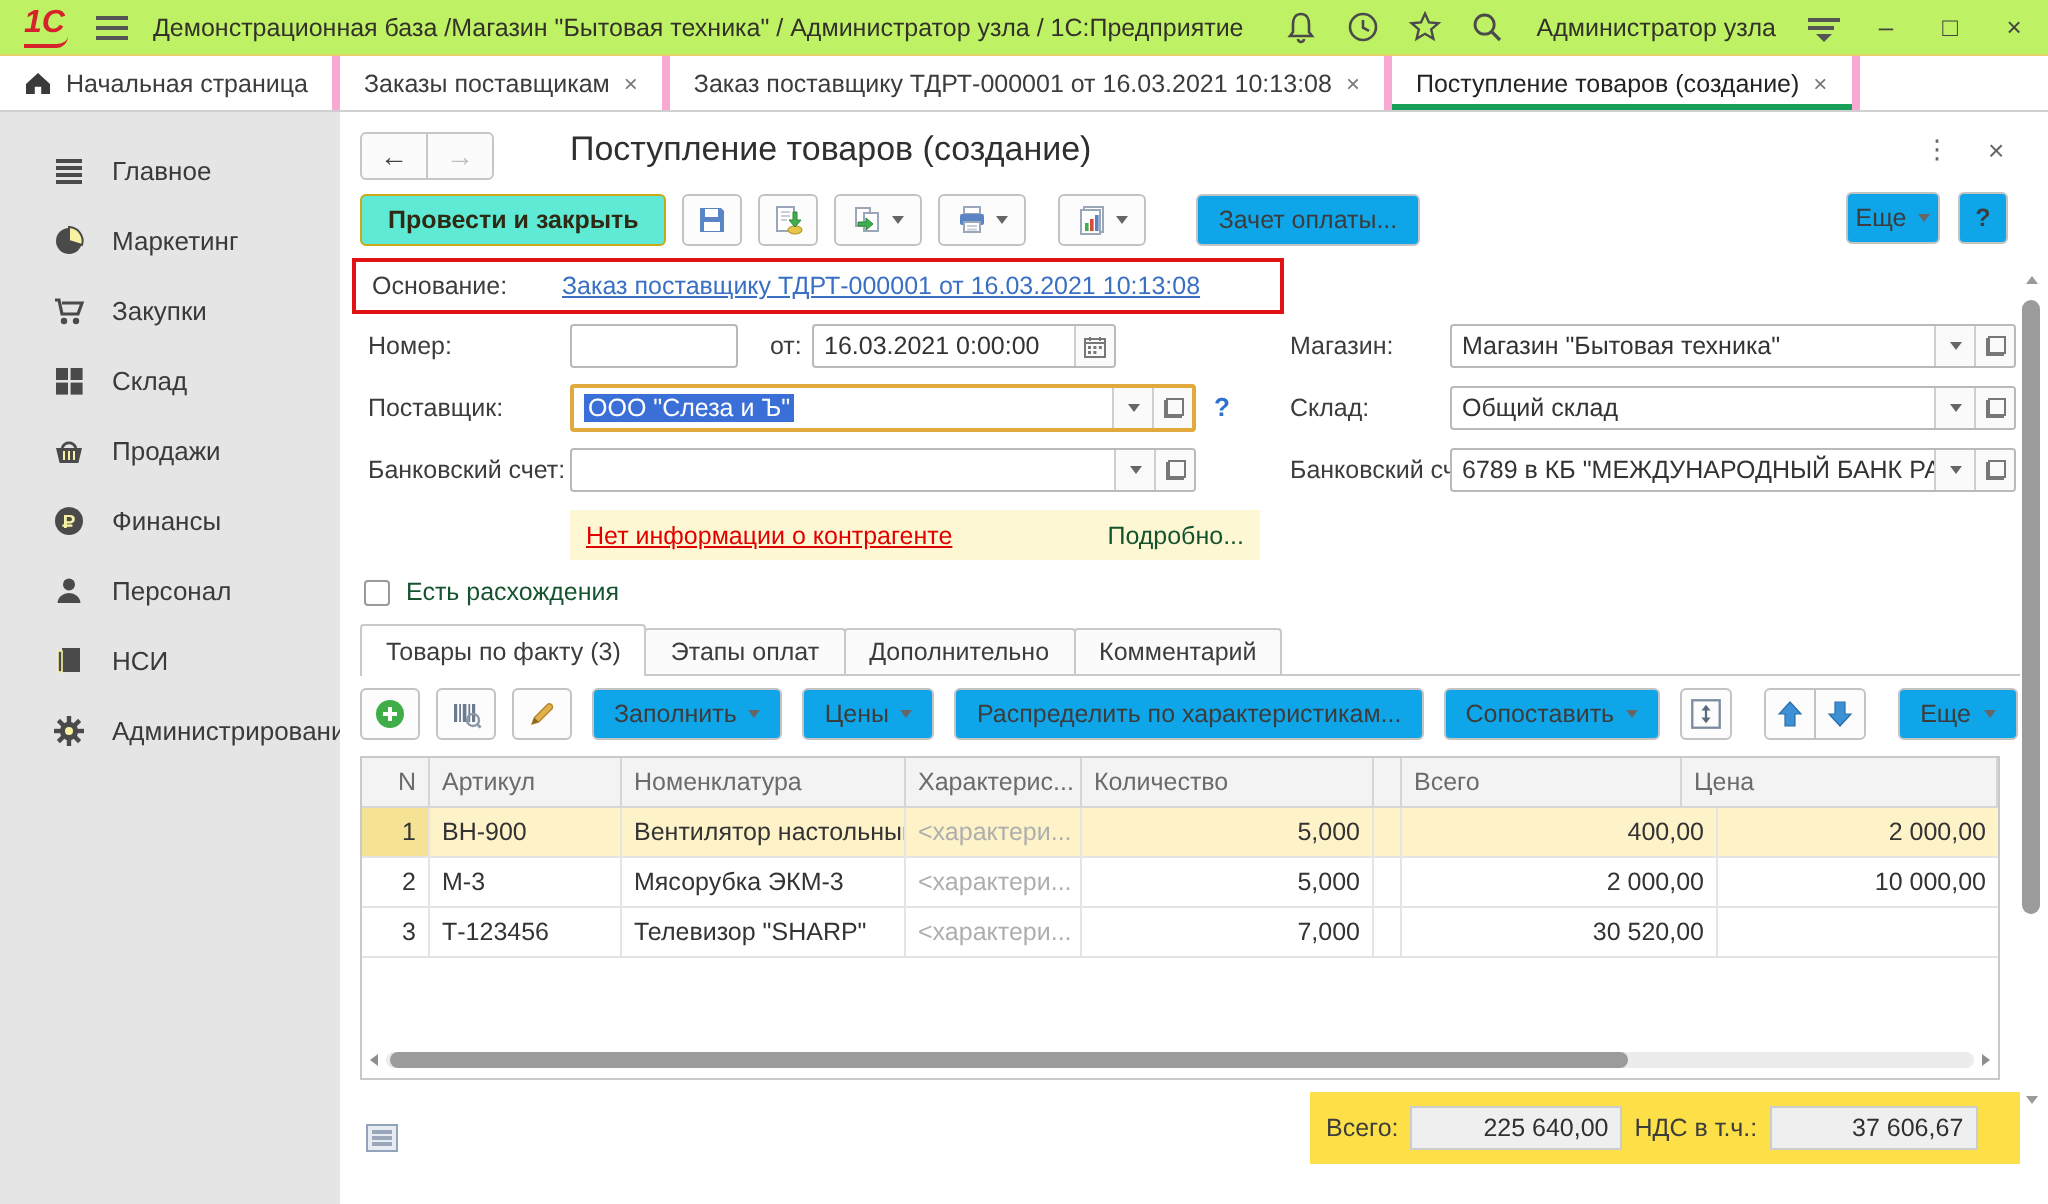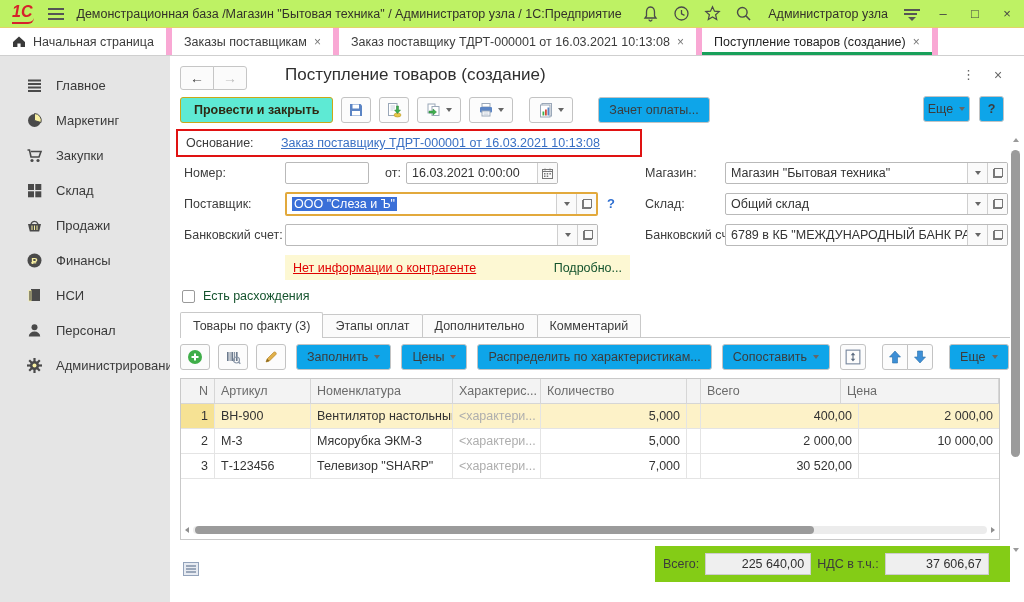--- a/index.html
+++ b/index.html
@@ -17,21 +17,21 @@
   .tb-ic { width:17px; height:17px; display:block; cursor:pointer; }
   .tb-user { font-size:12.5px; color:#33312a; margin:0 2px; cursor:pointer; }
   .svcmenu { width:16px; height:12px; position:relative; cursor:pointer; }
   .svcmenu i { position:absolute; left:0; right:0; height:2px; background:#555; }
   .svcmenu i:nth-child(1){top:1px;} .svcmenu i:nth-child(2){top:5px; right:3px;}
   .svcmenu .tri { position:absolute; top:9px; left:4px; border-left:4px solid transparent; border-right:4px solid transparent; border-top:4px solid #555; }
   .winbtn { font-size:13px; color:#444; width:18px; text-align:center; cursor:pointer; }
 
   
   .tabbar { height:28px; background:#fff; border-bottom:1px solid #cfcfcf; display:flex; align-items:stretch; }
-  .wtab { display:flex; align-items:center; gap:7px; padding:0 12px; border-right:6px solid #f9a8d4; font-size:12.5px; color:#3c3c3c; position:relative; cursor:pointer; white-space:nowrap; }
+  .wtab { display:flex; align-items:center; gap:7px; padding:0 12px; border-right:4px solid #f9a8d4; font-size:12.5px; color:#3c3c3c; position:relative; cursor:pointer; white-space:nowrap; }
   .wtab .x { color:#777; font-size:12px; cursor:pointer; }
   .wtab.active { color:#222; }
   .wtab.active::after { content:""; position:absolute; left:0; right:0; bottom:0; height:3px; background:#18a05a; }
   .home-ic { width:14px; height:13px; }
 
   
   .main { display:flex; height:546px; }
   .sidebar { width:170px; background:#e5e5e5; padding-top:12px; flex:none; }
   .sb-item { display:flex; align-items:center; gap:13px; padding:9px 0 9px 26px; cursor:pointer; }
   .sb-item span { font-size:13px; color:#3a3a3a; }
@@ -107,21 +107,21 @@
   .grow.selected { background:#fdf2c8; }
   .grow.selected .c-n { background:#f6e294; }
   .hscroll { position:absolute; left:4px; right:4px; bottom:5px; height:9px; display:flex; align-items:center; }
   .hs-arrow { border-top:3.5px solid transparent; border-bottom:3.5px solid transparent; }
   .hs-arrow.l { border-right:4px solid #8f8f8f; margin-right:4px; }
   .hs-arrow.r { border-left:4px solid #8f8f8f; margin-left:auto; }
   .hs-track { flex:1; height:8px; background:#ececec; border-radius:4px; position:relative; margin-right:4px; }
   .hs-thumb { position:absolute; left:2px; top:0; width:78%; height:8px; background:#9b9b9b; border-radius:4px; cursor:pointer; }
 
   
-  .totals { position:absolute; left:485px; top:490px; width:355px; height:36px; background:#84cc16; display:flex; align-items:center; padding:0 8px; gap:6px; }
+  .totals { position:absolute; left:485px; top:490px; width:355px; height:36px; background:#fde047; display:flex; align-items:center; padding:0 8px; gap:6px; }
   .totals .tl { color:#3c3c3c; }
   .tfield { height:22px; background:#efefef; border:1px solid #cdcdcd; display:flex; align-items:center; justify-content:flex-end; padding:0 6px; font-size:12.5px; color:#2f2f2f; }
   .tfield.t1 { width:106px; } .tfield.t2 { width:104px; }
 
   .foot-ic { position:absolute; left:13px; top:506px; width:16px; height:14px; border:1px solid #93a3bb; background:#e7ebf2; display:flex; flex-direction:column; justify-content:center; gap:1.5px; padding:0 2px; cursor:pointer; }
   .foot-ic i { height:1.5px; background:#9aa7ba; }
 
   
   .vscroll { position:absolute; right:3px; top:86px; bottom:56px; width:10px; }
   .vs-up { position:absolute; top:-4px; left:2px; border-left:3.5px solid transparent; border-right:3.5px solid transparent; border-bottom:4px solid #9a9a9a; }
@@ -245,31 +245,31 @@
       <div class="sb-item">
         <svg class="sb-ic" viewBox="0 0 17 17">
             <circle cx="8.5" cy="8.5" r="7" fill="#4a4a4a"></circle>
             <text x="8.5" y="12" text-anchor="middle" font-size="9.5" font-family="Liberation Sans, sans-serif" font-weight="bold" fill="#f8f0a2">Р</text>
             <rect x="5.2" y="10.2" width="5" height="1.2" fill="#f8f0a2"></rect>
           </svg>
         <span>Финансы</span>
       </div>
       <div class="sb-item">
         <svg class="sb-ic" viewBox="0 0 17 17">
+            <circle cx="8.5" cy="5.2" r="3" fill="#4a4a4a"></circle>
+            <path d="M2.8 14.5 a5.7 5 0 0 1 11.4 0 Z" fill="#4a4a4a"></path>
+          </svg>
+        <span>Персонал</span>
+      </div>
+      <div class="sb-item">
+        <svg class="sb-ic" viewBox="0 0 17 17">
             <rect x="5" y="2" width="9" height="12" fill="#4a4a4a"></rect>
             <rect x="3" y="3.5" width="2" height="10.5" fill="#4a4a4a" stroke="#f8f0a2" stroke-width="0.8"></rect>
           </svg>
         <span>НСИ</span>
-      </div>
-      <div class="sb-item">
-        <svg class="sb-ic" viewBox="0 0 17 17">
-            <circle cx="8.5" cy="5.2" r="3" fill="#4a4a4a"></circle>
-            <path d="M2.8 14.5 a5.7 5 0 0 1 11.4 0 Z" fill="#4a4a4a"></path>
-          </svg>
-        <span>Персонал</span>
       </div>
       <div class="sb-item">
         <svg class="sb-ic" viewBox="0 0 17 17">
             <g fill="#4a4a4a">
               <rect x="7.4" y="1" width="2.2" height="15"></rect>
               <rect x="1" y="7.4" width="15" height="2.2"></rect>
               <rect x="7.4" y="1" width="2.2" height="15" transform="rotate(45 8.5 8.5)"></rect>
               <rect x="7.4" y="1" width="2.2" height="15" transform="rotate(-45 8.5 8.5)"></rect>
               <circle cx="8.5" cy="8.5" r="4.6"></circle>
             </g>

